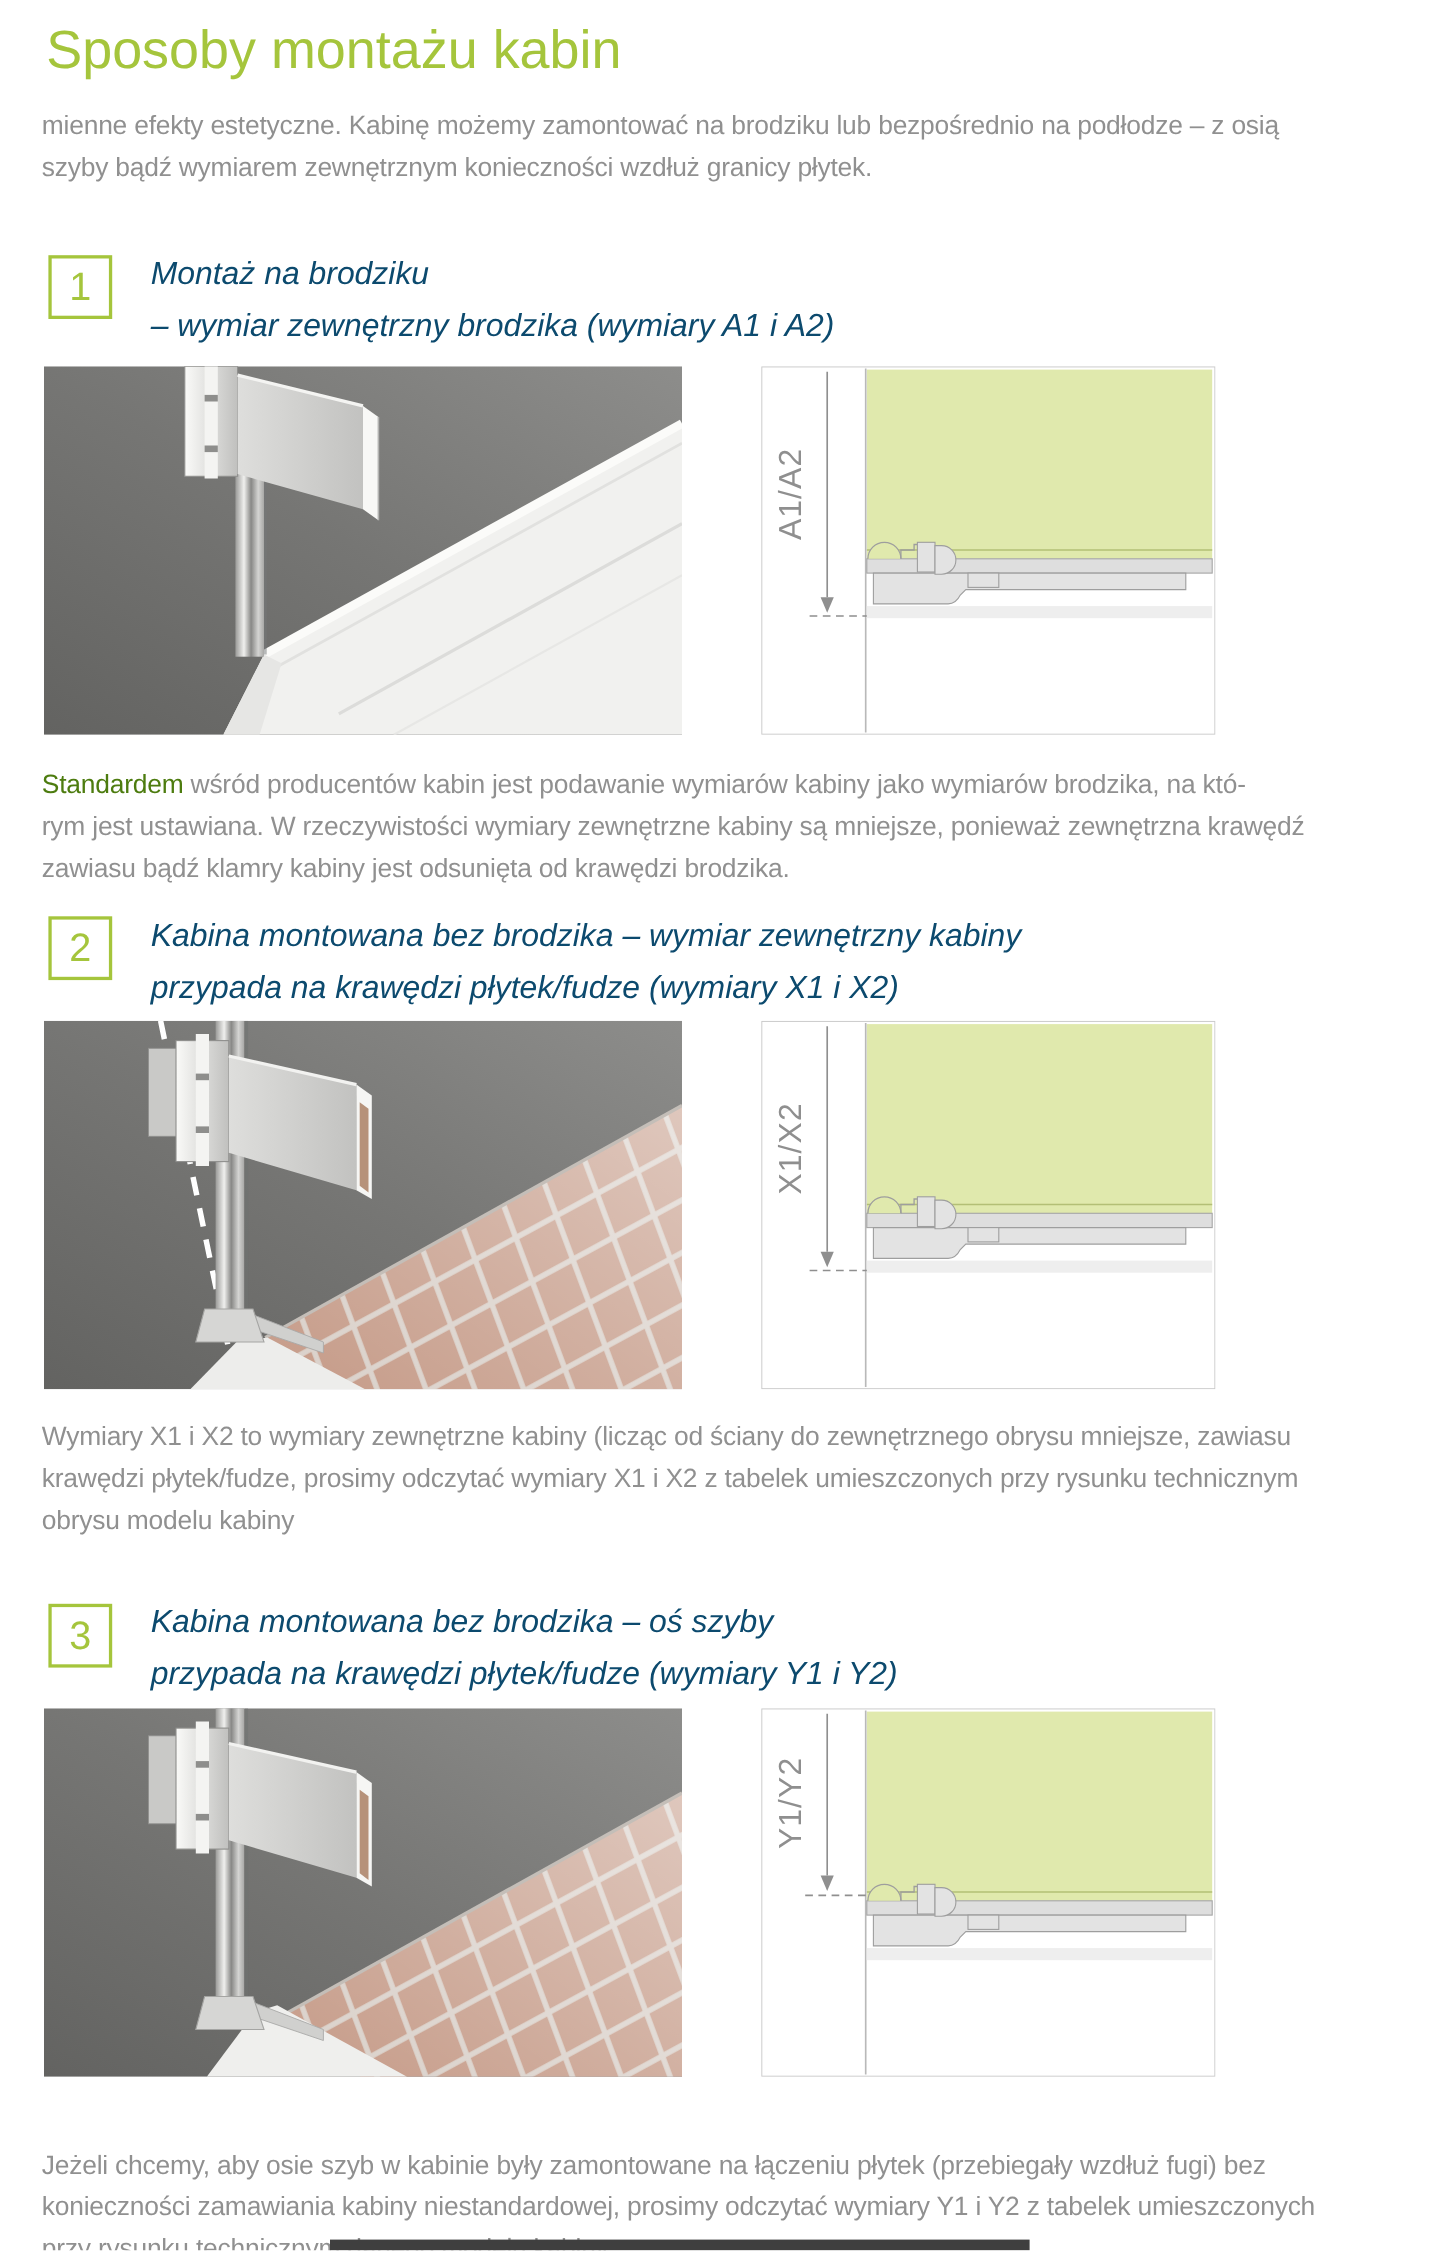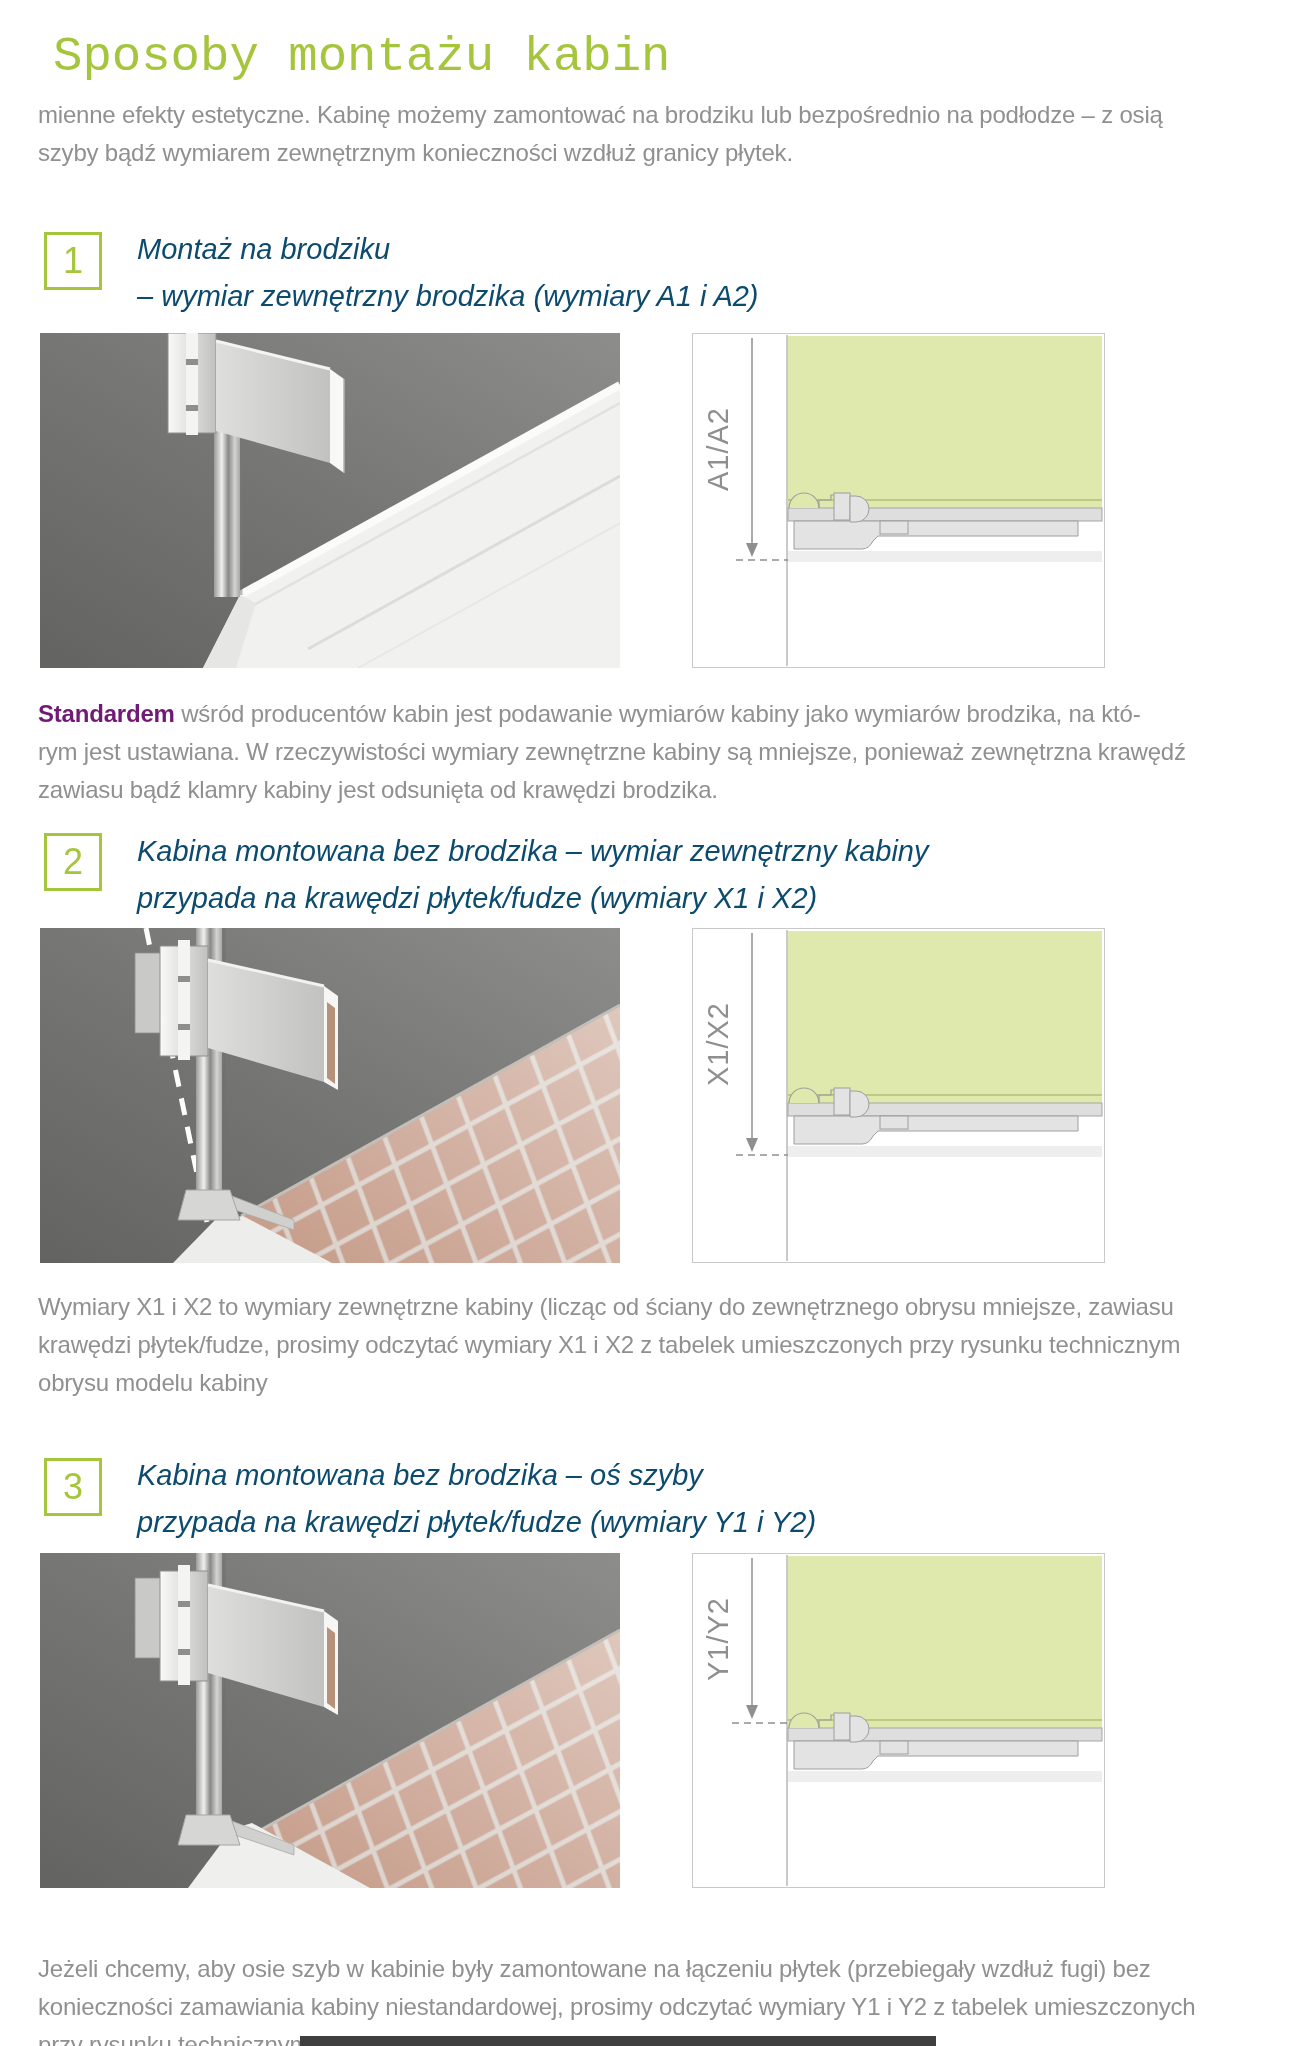--- a/index.html
+++ b/index.html
@@ -1,22 +1,22 @@
 <!DOCTYPE html>
 <html><head>
 <meta charset="utf-8">
 <style>
   html,body{margin:0;padding:0;background:#ffffff;}
   .page{position:relative;width:1302px;height:2046px;background:#ffffff;
         font-family:"Liberation Sans","DejaVu Sans",sans-serif;overflow:hidden;}
   .page-title{position:absolute;left:38px;top:14px;font-size:49px;font-weight:normal;
-        color:#a5c53c;letter-spacing:0px;margin:15px;font-family:Liberation Mono, monospace;}
+        color:#a5c53c;letter-spacing:0px;margin:4px;}
   .para{position:absolute;color:#909090;font-size:24px;letter-spacing:-0.2px;}
   .para-line{white-space:nowrap;line-height:38px;height:38px;}
-  .para-line b{color:#701a75;font-weight:bold;}
+  .para-line b{color:#4d7c0f;font-weight:normal;}
   .badge{position:absolute;width:52px;height:52px;border:3px solid #a5c53c;color:#a5c53c;
         display:flex;align-items:center;justify-content:center;font-size:36px;font-weight:500;}
   .sec-heading{position:absolute;color:#0c4a6e;font-size:29px;font-style:italic;}
   .sec-heading .h-line{white-space:nowrap;line-height:47px;height:47px;}
   .photo,.diagram{position:absolute;}
   .photo svg,.diagram svg{display:block;}
   .bottom-bar{position:absolute;left:300px;top:2036px;width:636px;height:10px;background:#3f3f3f;}
 </style>
 </head>
 <body>

